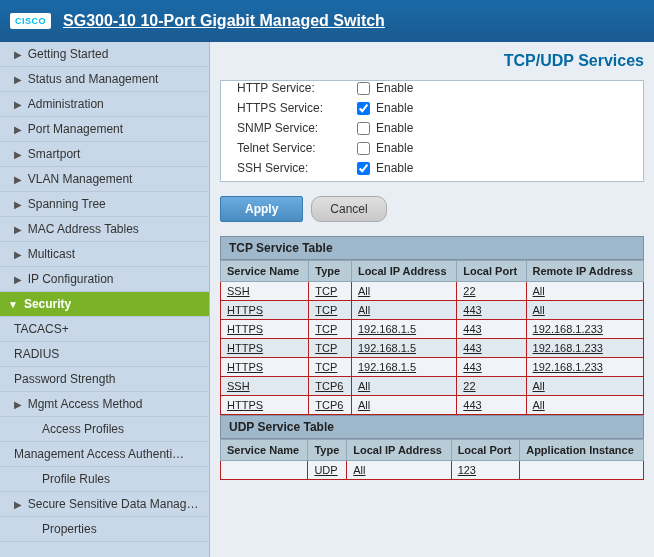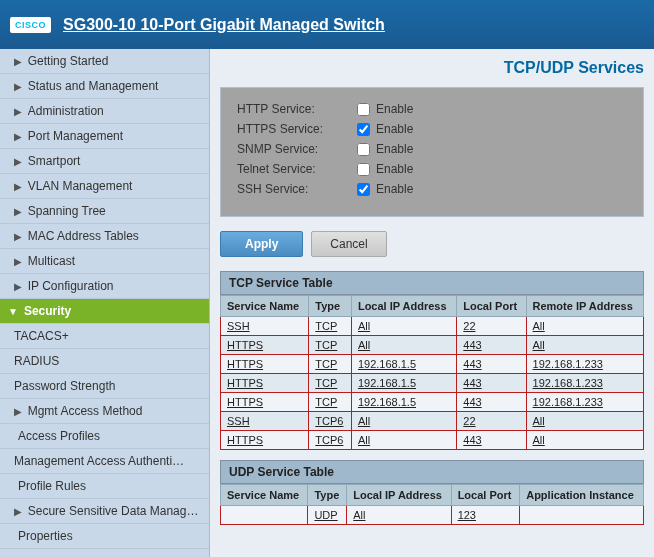--- a/index.html
+++ b/index.html
@@ -1,21 +1,21 @@
 <!DOCTYPE html>
 <html><head>
   <meta charset="utf-8">
   <style>
     * { margin: 0; padding: 0; box-sizing: border-box; }
     body { font-family: Arial, sans-serif; font-size: 12px; background: #d0dce8; width: 654px; height: 557px; overflow: hidden; }
 
     
     .header {
       background: linear-gradient(to bottom, #1a6aa8, #1a5a90);
-      height: 49px;
+      height: 42px;
       display: flex;
       align-items: center;
       padding: 0 10px;
       gap: 12px;
     }
     .cisco-logo {
       background: white;
       color: #00bceb;
       font-size: 9px;
       font-weight: bold;
@@ -59,21 +59,21 @@
       font-size: 10px;
       color: #555;
     }
     .sidebar-item.parent {
       font-weight: normal;
     }
     .sidebar-item.sub {
       background: #c8d8e8;
     }
     .sidebar-item.sub2 {
-      padding-left: 18px;
+      padding-left: 42px;
     }
     .sidebar-section-header {
       display: flex;
       align-items: center;
       padding: 5px 8px 5px 8px;
       cursor: pointer;
       border-bottom: 1px solid #b8c8d8;
       color: white;
       background: #7ab328;
       font-size: 12px;
@@ -95,23 +95,23 @@
     .page-title {
       font-size: 16px;
       font-weight: bold;
       color: #0369a1;
       margin-bottom: 10px;
       text-align: right;
     }
 
     
     .services-form {
-      background: #a3a3a3;
+      background: #ffffff;
       border: 1px solid #b0c0d0;
-      padding: 14px 16px;
+      padding: 0 16px;
       margin-bottom: 10px;
     }
     .service-row {
       display: flex;
       align-items: center;
       margin-bottom: 6px;
     }
     .service-label {
       width: 120px;
       color: #333;
@@ -143,26 +143,25 @@
       font-weight: bold;
       border-radius: 2px;
     }
     .btn-cancel {
       background: linear-gradient(to bottom, #e0e0e0, #c8c8c8);
       color: #333;
       border: 1px solid #aaaaaa;
       padding: 5px 18px;
       cursor: pointer;
       font-size: 12px;
-      border-radius: 2px;
+      border-radius: 10px;
     }
 
     
     .table-section {
-      margin-bottom: 10px;
     }
     .table-header-bar {
       background: #a0b8cc;
       padding: 4px 8px;
       font-weight: bold;
       font-size: 12px;
       color: #222;
       border: 1px solid #8090a0;
     }
     table {

